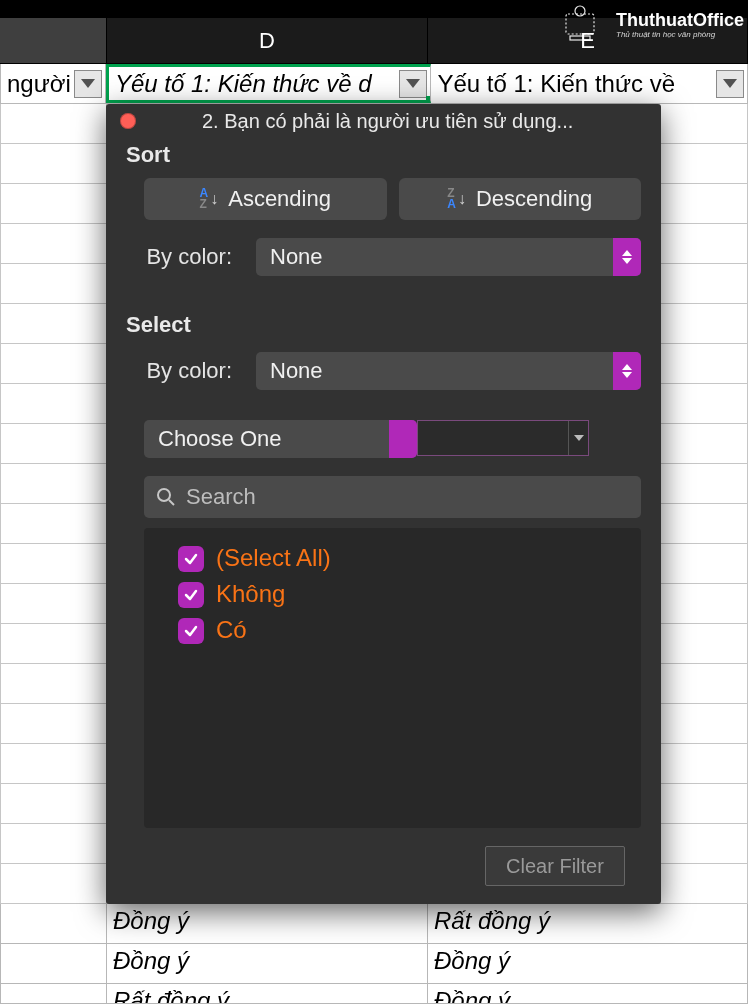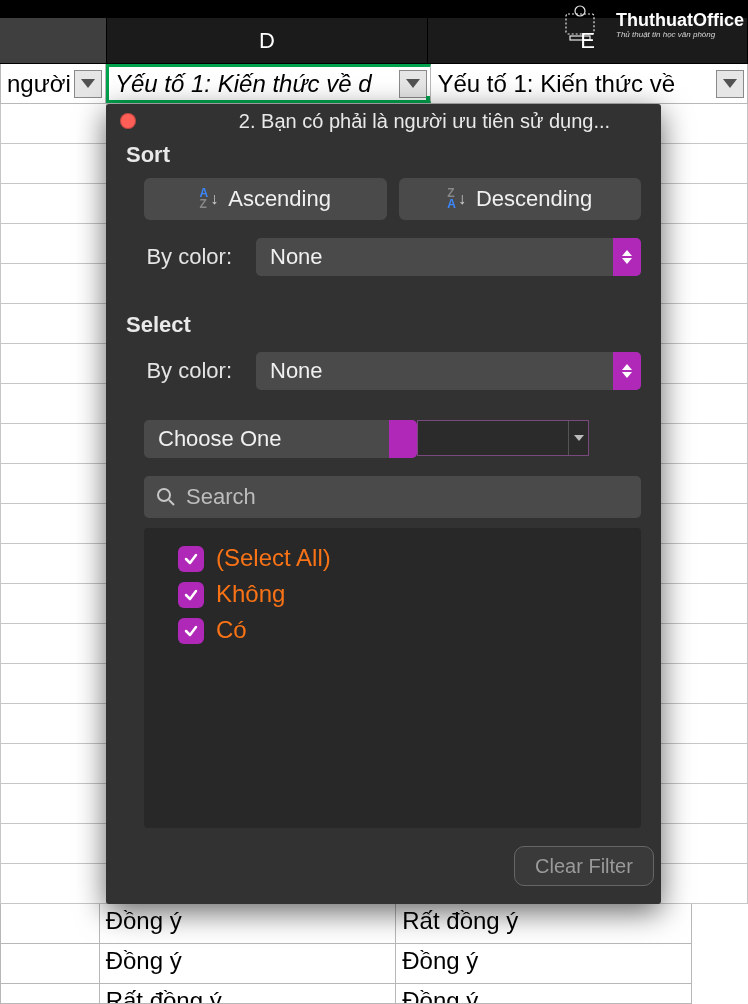--- a/index.html
+++ b/index.html
@@ -33,32 +33,32 @@
 
   
   .grid { position:absolute; left:0; top:104px; width:748px; }
   .grid .row { height:40px; border-bottom:1px solid #c6c6c6; display:flex; }
   .grid .row .c { border-right:1px solid #c6c6c6; }
   .grid .row .c0 { width:107px; border-left:1px solid #c6c6c6; }
   .grid .row .c1 { width:321px; }
   .grid .row .c2 { width:320px; }
 
   
-  .data-rows { position:absolute; left:0; top:904px; width:692px; }
+  .data-rows { position:absolute; left:0; top:904px; width:748px;font-style:italic; }
   .data-rows .row { height:40px; border-bottom:1px solid #b7b7b7; display:flex; font-size:24px; color:#000; }
   .data-rows .row .c { border-right:1px solid #b7b7b7; padding:3px 6px; overflow:hidden; white-space:nowrap; }
   .data-rows .row .c0 { width:107px; border-left:1px solid #b7b7b7; }
   .data-rows .row .c1 { width:321px; }
   .data-rows .row .c2 { width:320px; }
 
   
   .popup { position:absolute; left:106px; top:104px; width:555px; height:800px; background:#323232; border-radius:3px; box-shadow:0 8px 30px rgba(0,0,0,.6); color:#ddd; padding:0 0 16px 0; }
   .popup .titlebar { height:34px; display:flex; align-items:center; padding:0 14px; gap:90px; }
   .close-dot { width:16px; height:16px; border-radius:50%; background:#ff5f57; box-shadow: inset 0 0 0 1px rgba(0,0,0,.25); }
-  .title-text { flex:1; text-align:center; font-size:20px; color:#e9e9e9; white-space:nowrap; overflow:hidden; text-overflow:ellipsis; margin-left:-24px; }
+  .title-text { flex:1; text-align:left; font-size:20px; color:#e9e9e9; white-space:nowrap; overflow:hidden; text-overflow:ellipsis; margin-left:-24px; }
 
   .section-label { font-size:22px; font-weight:700; color:#e9e9e9; padding: 4px 20px 10px; }
 
   .sort-row { display:flex; gap:12px; padding:0 20px 0 38px; }
   .pill-btn { flex:1; height:42px; background:#4a4a4a; border-radius:6px; display:flex; align-items:center; justify-content:center; gap:10px; font-size:22px; color:#f0f0f0; }
   .az-icon { display:flex; align-items:center; gap:2px; }
   .az-icon .letters { display:flex; flex-direction:column; font-size:12px; line-height:11px; font-weight:700; }
   .az-icon .letters .a { color:#3b87ff; }
   .az-icon .letters .z { color:#888; }
   .az-icon .arrow { font-size:16px; color:#d0d0d0; }
@@ -80,21 +80,21 @@
   .value-box .dd .tri { width:0;height:0;border-left:5px solid transparent;border-right:5px solid transparent;border-top:6px solid #bbb; }
 
   .search-box { margin:18px 20px 0 38px; height:42px; background:#4a4a4a; border-radius:5px; display:flex; align-items:center; padding:0 12px; gap:10px; color:#bdbdbd; font-size:22px; }
   .search-box svg { flex-shrink:0; }
 
   .values-panel { margin:10px 20px 0 38px; background:#282828; border-radius:4px; height:300px; padding:16px 16px 0 34px; }
   .chk-row { display:flex; align-items:flex-end; gap:12px; margin-bottom:8px; font-size:24px; color:#f97316; }
   .chk { width:26px; height:26px; border-radius:6px; background:#b028b8; display:flex; align-items:center; justify-content:center; }
   .chk svg { display:block; }
 
-  .clear-btn { margin:18px 7px 0 auto; width:140px; height:40px; border:1px solid #666; border-radius:10px; background:#3a3a3a; color:#9a9a9a; font-size:20px; display:flex; align-items:center; justify-content:center; }
+  .clear-btn { margin:18px 36px 0 auto; width:140px; height:40px; border:1px solid #666; border-radius:2px; background:#3a3a3a; color:#9a9a9a; font-size:20px; display:flex; align-items:center; justify-content:center; }
 
 </style>
 </head>
 <body>
 
 <div class="top-strip"></div>
 
 <div class="col-headers">
   <div class="col col-c selected"></div>
   <div class="col col-d">D</div>

